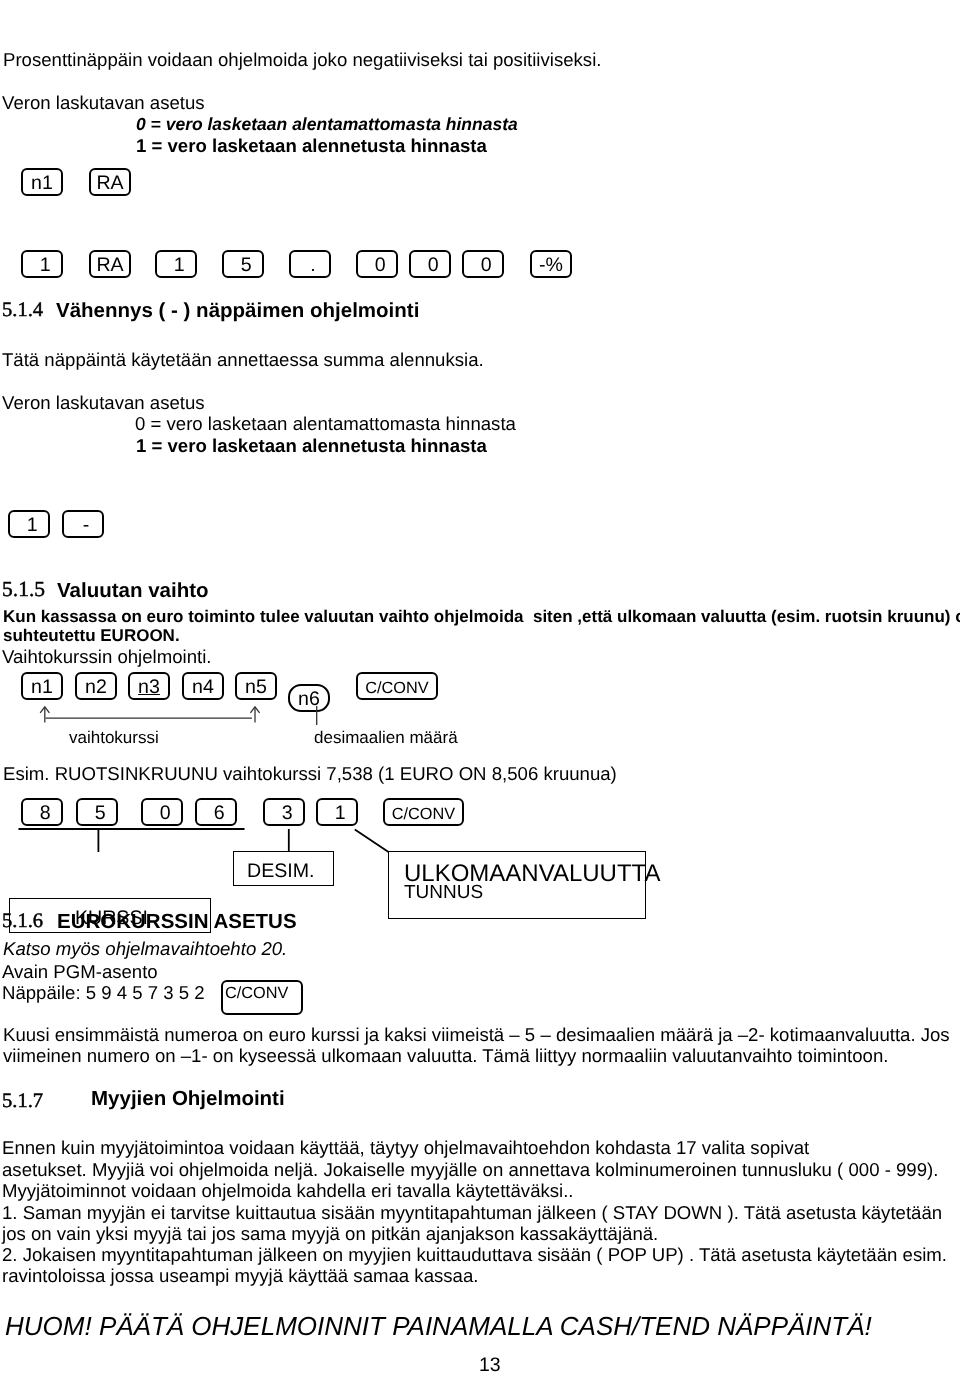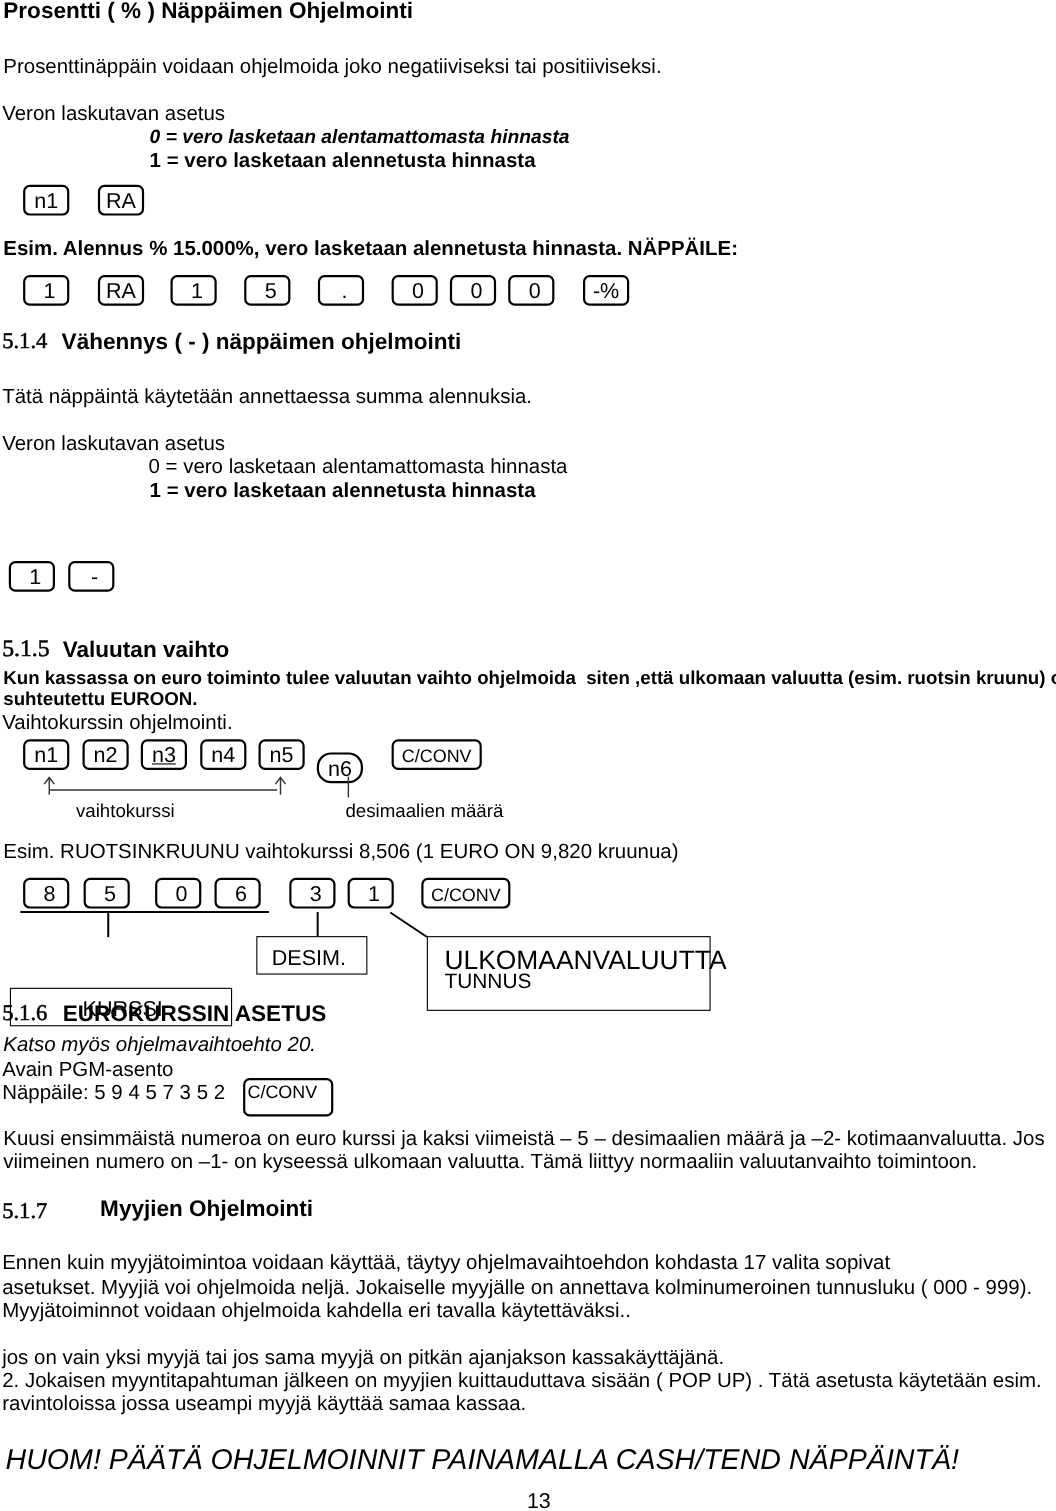--- a/index.html
+++ b/index.html
@@ -28,32 +28,30 @@
     position:absolute; box-sizing:border-box; border:1.8px solid #000; background:#fff;
     font-family:"Liberation Sans", sans-serif; font-size:19px; line-height:1;
   }
   svg { position:absolute; overflow:visible; }
 </style>
 </head>
 <body>
 
 <div class="page">
 
-  <div class="t b" style="left:3px; top:-0.5px; font-size:20.5px;">Prosentti ( % ) Näppäimen Ohjelmointi</div>
 
   <div class="t" style="left:3px; top:50.5px;">Prosenttinäppäin voidaan ohjelmoida joko negatiiviseksi tai positiiviseksi.</div>
 
   <div class="t" style="left:2px; top:94px;">Veron laskutavan asetus</div>
   <div class="t b i" style="left:136px; top:116px; font-size:17.5px;">0 = vero lasketaan alentamattomasta hinnasta</div>
   <div class="t b" style="left:136px; top:136.5px;">1 = vero lasketaan alennetusta hinnasta</div>
 
   <div class="key" style="left:21px; top:168px;">n1</div>
   <div class="key" style="left:89px; top:168px;">RA</div>
 
-  <div class="t b" style="left:3px; top:217px;">Esim. Alennus % 15.000%, vero lasketaan alennetusta hinnasta. NÄPPÄILE:</div>
 
   <div class="key digit" style="left:21px; top:250px;">1</div>
   <div class="key" style="left:89px; top:250px;">RA</div>
   <div class="key digit" style="left:155px; top:250px;">1</div>
   <div class="key digit" style="left:222px; top:250px;">5</div>
   <div class="key digit" style="left:289px; top:250px;">.</div>
   <div class="key digit" style="left:356px; top:250px;">0</div>
   <div class="key digit" style="left:409px; top:250px;">0</div>
   <div class="key digit" style="left:462px; top:250px;">0</div>
   <div class="key" style="left:530px; top:250px; font-size:19.6px; justify-content:flex-start; padding-left:7px;">-%</div>
@@ -91,21 +89,21 @@
     <path d="M 40.2 712.8 L 44.8 706.8 L 49.4 712.8" stroke="#333" stroke-width="1.3" fill="none"></path>
     <path d="M 45.5 718.2 L 252 718.2" stroke="#333" stroke-width="1.3" fill="none"></path>
     <path d="M 255 707.5 L 255 722.5" stroke="#333" stroke-width="1.3" fill="none"></path>
     <path d="M 250.4 712.8 L 255 706.8 L 259.6 712.8" stroke="#333" stroke-width="1.3" fill="none"></path>
     <path d="M 316.7 706 L 316.7 725" stroke="#333" stroke-width="1.3" fill="none"></path>
   </svg>
 
   <div class="t" style="left:69px; top:729px; font-size:17px;">vaihtokurssi</div>
   <div class="t" style="left:270px; top:729px; font-size:17px;margin-left:44px;">desimaalien määrä</div>
 
-  <div class="t" style="left:3px; top:764.5px;">Esim. RUOTSINKRUUNU vaihtokurssi 8,506 (1 EURO ON 9,820 kruunua)</div>
+  <div class="t" style="left:3px; top:764.5px;">Esim. RUOTSINKRUUNU vaihtokurssi 7,538 (1 EURO ON 8,506 kruunua)</div>
 
   <div class="key digit" style="left:21px; top:798px;">8</div>
   <div class="key digit" style="left:76px; top:798px;">5</div>
   <div class="key digit" style="left:141px; top:798px;">0</div>
   <div class="key digit" style="left:195px; top:798px;">6</div>
   <div class="key digit" style="left:263px; top:798px;">3</div>
   <div class="key digit" style="left:316px; top:798px;">1</div>
   <div class="key" style="left:383px; top:798px; width:81px; font-size:16.3px;">C/CONV</div>
 
   <svg style="left:0; top:0;" width="960" height="1374">
@@ -136,20 +134,21 @@
 
   <div class="t" style="left:3px; top:1025.5px;">Kuusi ensimmäistä numeroa on euro kurssi ja kaksi viimeistä – 5 – desimaalien määrä ja –2- kotimaanvaluutta. Jos</div>
   <div class="t" style="left:3px; top:1047px;">viimeinen numero on –1- on kyseessä ulkomaan valuutta. Tämä liittyy normaaliin valuutanvaihto toimintoon.</div>
 
   <div class="t serif" style="left:2px; top:1091px; font-size:20.5px;">5.1.7</div>
   <div class="t h" style="left:56px; top:1089px;margin-left:35px;">Myyjien Ohjelmointi</div>
 
   <div class="t" style="left:2px; top:1138.5px;">Ennen kuin myyjätoimintoa voidaan käyttää, täytyy ohjelmavaihtoehdon kohdasta 17 valita sopivat</div>
   <div class="t" style="left:2px; top:1160.5px;">asetukset. Myyjiä voi ohjelmoida neljä. Jokaiselle myyjälle on annettava kolminumeroinen tunnusluku ( 000 - 999).</div>
   <div class="t" style="left:2px; top:1181.5px;">Myyjätoiminnot voidaan ohjelmoida kahdella eri tavalla käytettäväksi..</div>
+  <div class="t" style="left:2px; top:1203.5px;">1. Saman myyjän ei tarvitse kuittautua sisään myyntitapahtuman jälkeen ( STAY DOWN ). Tätä asetusta käytetään</div>
   <div class="t" style="left:2px; top:1224.5px;">jos on vain yksi myyjä tai jos sama myyjä on pitkän ajanjakson kassakäyttäjänä.</div>
   <div class="t" style="left:2px; top:1245.5px;">2. Jokaisen myyntitapahtuman jälkeen on myyjien kuittauduttava sisään ( POP UP) . Tätä asetusta käytetään esim.</div>
   <div class="t" style="left:2px; top:1266.5px;">ravintoloissa jossa useampi myyjä käyttää samaa kassaa.</div>
 
   <div class="t i" style="left:5px; top:1313px; font-size:26px;">HUOM! PÄÄTÄ OHJELMOINNIT PAINAMALLA CASH/TEND NÄPPÄINTÄ!</div>
   <div class="t" style="left:479px; top:1356px; font-size:19.5px;">13</div>
 
 </div>
 
 </body></html>

